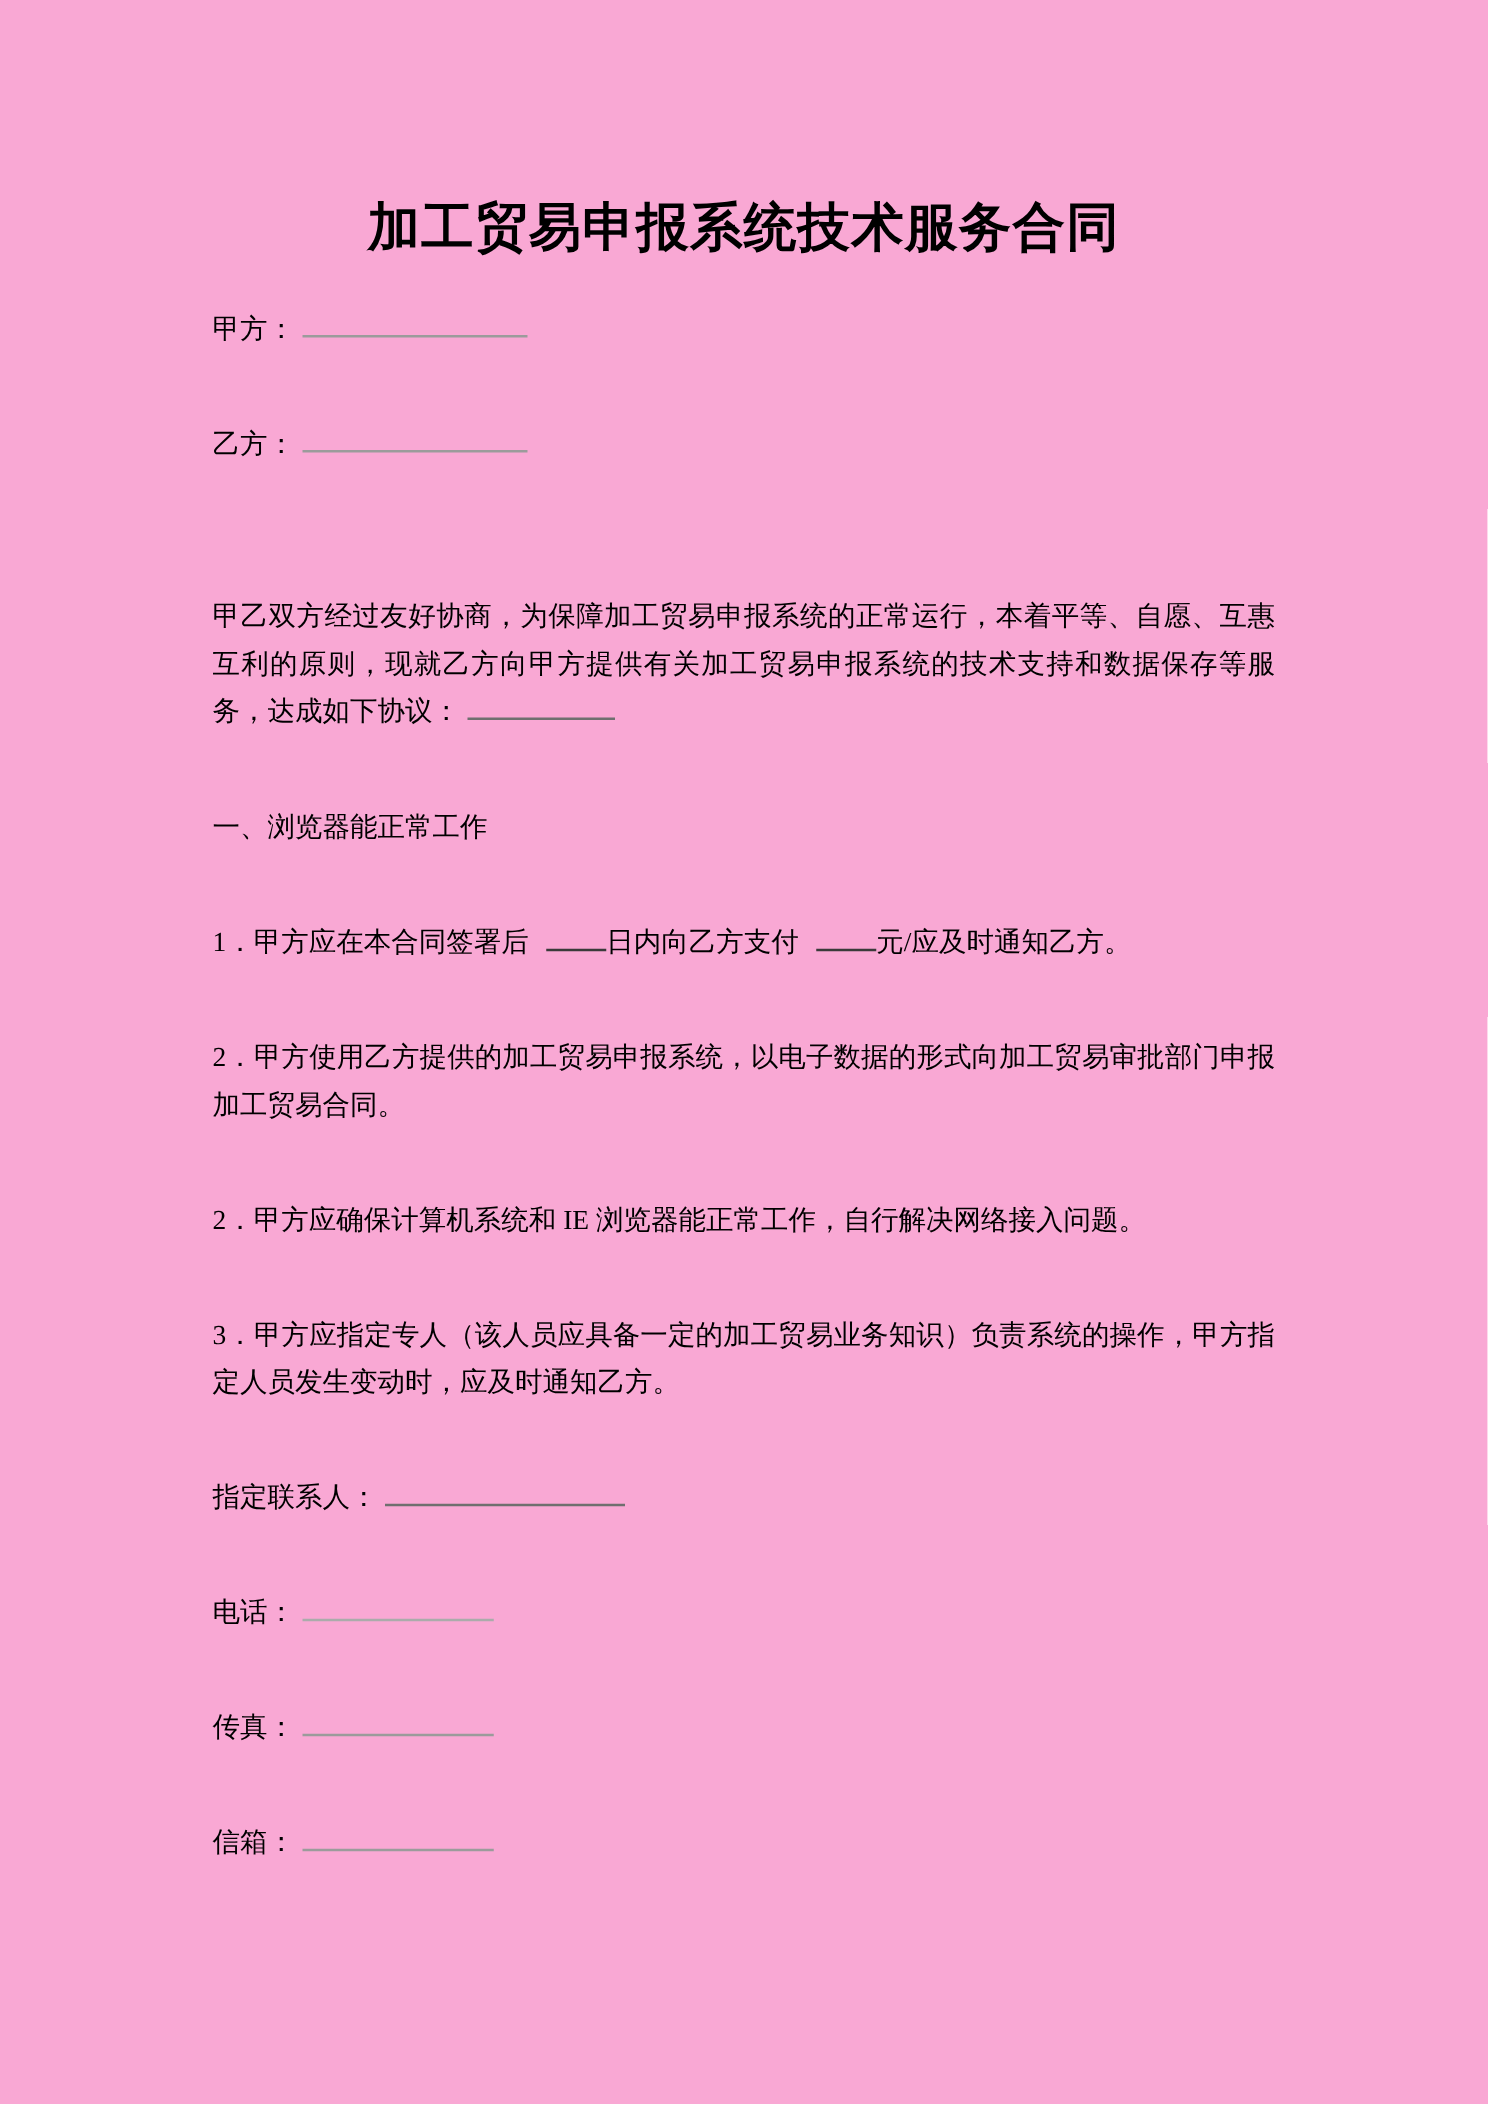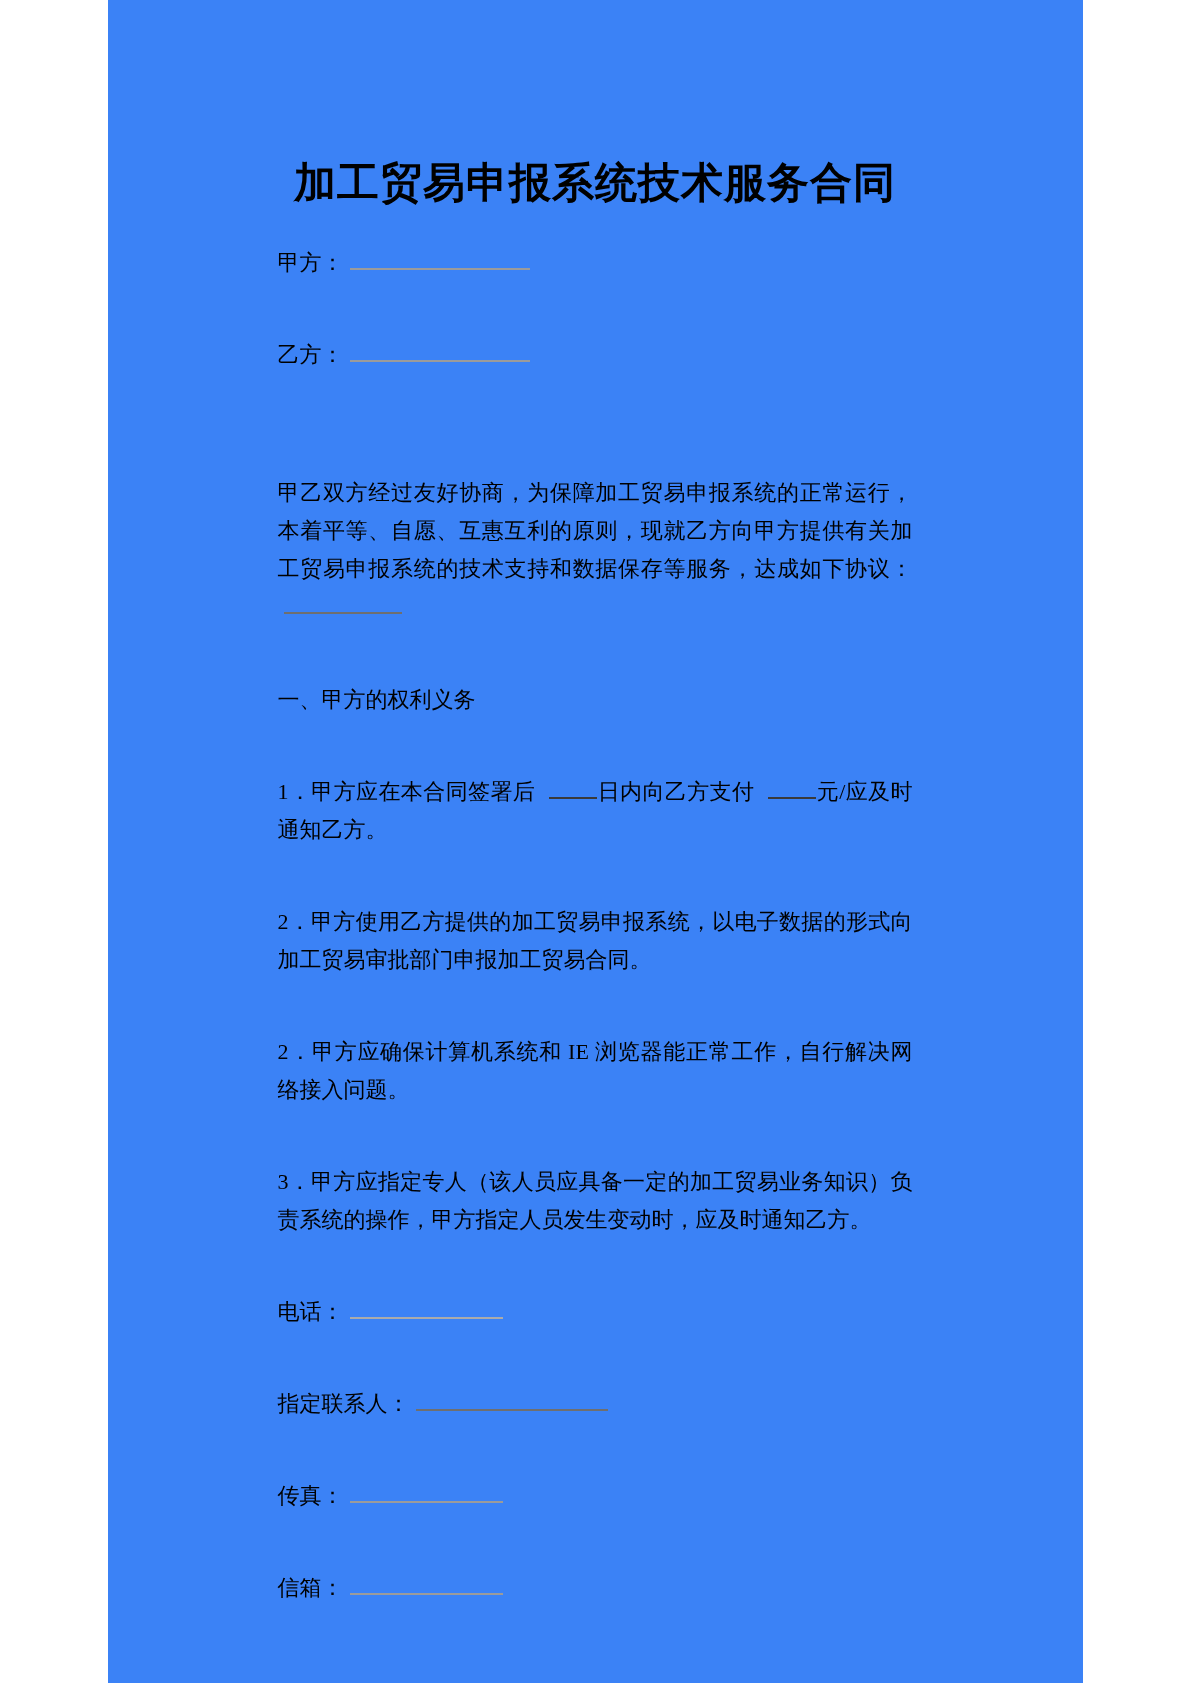--- a/index.html
+++ b/index.html
@@ -2,24 +2,24 @@
 <html><head>
 <meta charset="utf-8">
 <style>
   html, body {
     margin: 0;
     padding: 0;
     background: #ffffff;
   }
   .page {
     position: relative;
-    width: 975px;
+    width: 1190px;
     height: 1683px;
     margin: 0 auto;
-    background: #3b82f6;
+    background: #f9a8d4;
     box-sizing: border-box;
     padding: 140px 170px 0 170px;
     font-family: "Liberation Serif", "DejaVu Serif", serif;
     color: #000000;
     overflow: hidden;
   }
   .doc-title {
     margin: 18px 0 36px 0;
     font-size: 42px;
     line-height: 50px;
@@ -65,38 +65,38 @@
   </div>
 
   <div class="line gap-after-lg">
     <span>乙方：</span><span class="blank w180"></span>
   </div>
 
   <div class="line">
     <span>甲乙双方经过友好协商，为保障加工贸易申报系统的正常运行，本着平等、自愿、互惠互利的原则，现就乙方向甲方提供有关加工贸易申报系统的技术支持和数据保存等服务，达成如下协议：</span><span class="blank mid w118"></span>
   </div>
 
-  <div class="line section-heading">一、甲方的权利义务</div>
+  <div class="line section-heading">一、浏览器能正常工作</div>
 
   <div class="line">
     <span>1．甲方应在本合同签署后</span><span class="blank dark blank-inline w48"></span><span>日内向乙方支付</span><span class="blank dark blank-inline w48"></span><span>元/应及时通知乙方。</span>
   </div>
 
   <div class="line">2．甲方使用乙方提供的加工贸易申报系统，以电子数据的形式向加工贸易审批部门申报加工贸易合同。</div>
 
   <div class="line">2．甲方应确保计算机系统和 IE 浏览器能正常工作，自行解决网络接入问题。</div>
 
   <div class="line">3．甲方应指定专人（该人员应具备一定的加工贸易业务知识）负责系统的操作，甲方指定人员发生变动时，应及时通知乙方。</div>
 
   <div class="line">
-    <span>电话：</span><span class="blank light w153"></span>
+    <span>指定联系人：</span><span class="blank mid w192"></span>
   </div>
 
   <div class="line">
-    <span>指定联系人：</span><span class="blank mid w192"></span>
+    <span>电话：</span><span class="blank light w153"></span>
   </div>
 
   <div class="line">
     <span>传真：</span><span class="blank w153"></span>
   </div>
 
   <div class="line">
     <span>信箱：</span><span class="blank w153"></span>
   </div>
 

